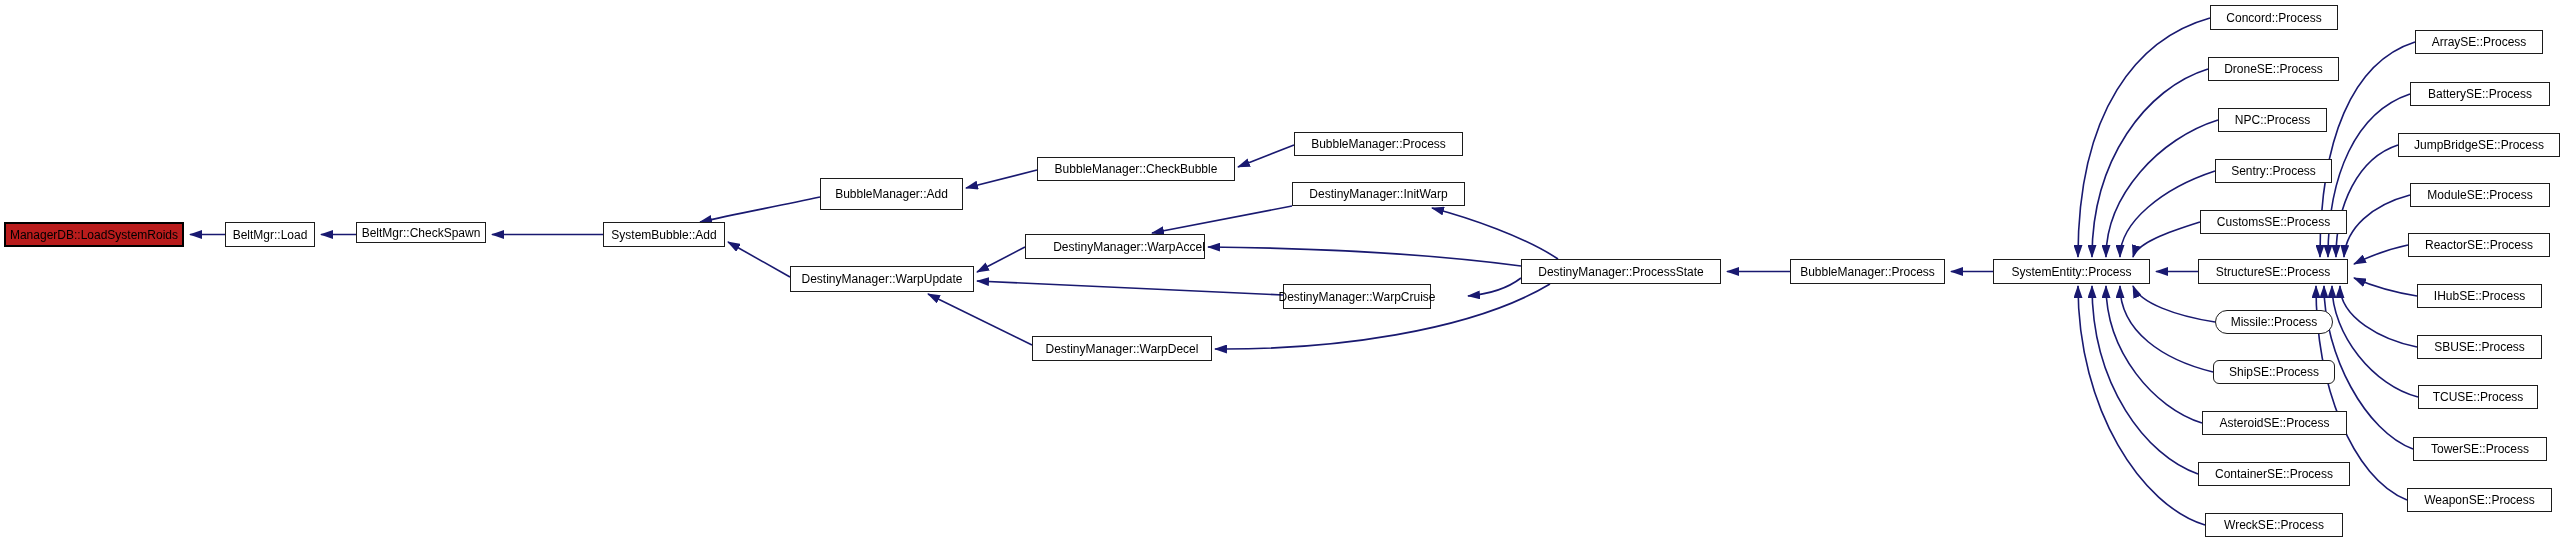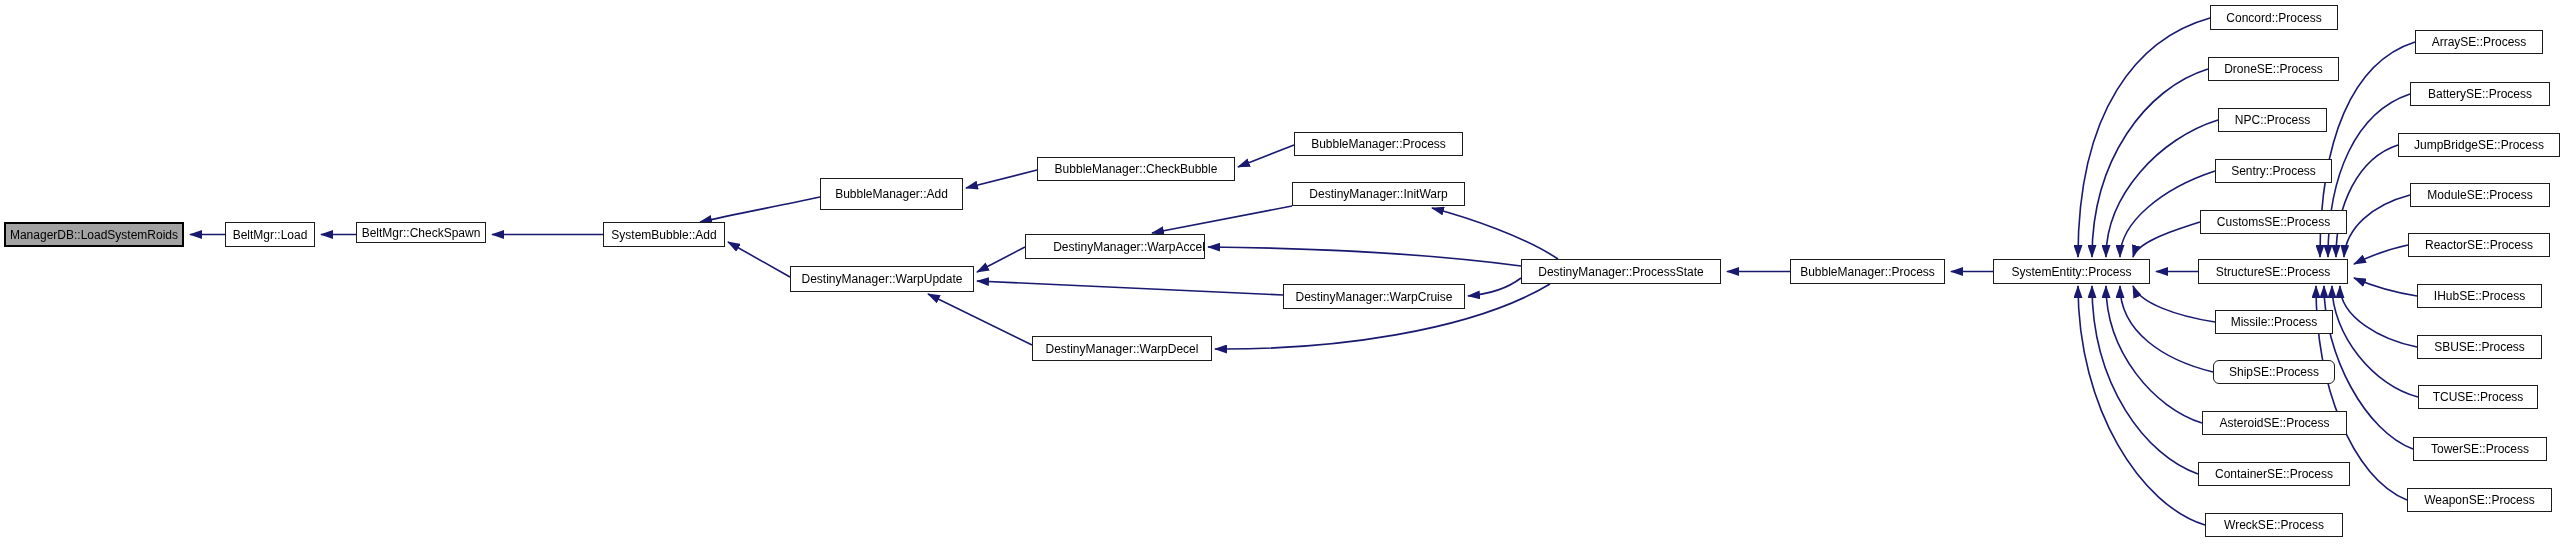--- a/index.html
+++ b/index.html
@@ -27,21 +27,21 @@
     color: #000000;
     font-size: 12px;
     line-height: 1;
     display: flex;
     align-items: center;
     justify-content: center;
     white-space: nowrap;
     z-index: 2;
   }
   .node.root {
-    background: #a3a3a3;
+    background: #b91c1c;
     border: 2px solid #000000;
   }
   .edge-path {
     fill: none;
     stroke-width: 1.6px;
   }
 </style>
 </head>
 <body>
 
@@ -95,32 +95,32 @@
       <div class="node root" style="left: 4px; top: 222px; width: 180px; height: 25px;">ManagerDB::LoadSystemRoids</div>
       <div class="node" style="left: 225px; top: 222px; width: 90px; height: 25px;">BeltMgr::Load</div>
       <div class="node" style="left: 356px; top: 222px; width: 130px; height: 21px;">BeltMgr::CheckSpawn</div>
       <div class="node" style="left: 603px; top: 222px; width: 122px; height: 25px;">SystemBubble::Add</div>
       <div class="node" style="left: 820px; top: 178px; width: 143px; height: 32px;">BubbleManager::Add</div>
       <div class="node" style="left: 1037px; top: 157px; width: 198px; height: 24px;">BubbleManager::CheckBubble</div>
       <div class="node" style="left: 1294px; top: 132px; width: 169px; height: 24px;">BubbleManager::Process</div>
       <div class="node" style="left: 1292px; top: 182px; width: 173px; height: 24px;">DestinyManager::InitWarp</div>
       <div class="node" style="left: 790px; top: 266px; width: 184px; height: 26px;">DestinyManager::WarpUpdate</div>
       <div class="node" style="left: 1025px; top: 234px; width: 180px; height: 25px; padding-left: 28px;">DestinyManager::WarpAccel</div>
-      <div class="node" style="left: 1283px; top: 284px; width: 182px; height: 25px;">DestinyManager::WarpCruise</div>
+      <div class="node" style="left: 1283px; top: 284px; width: 148px; height: 25px;">DestinyManager::WarpCruise</div>
       <div class="node" style="left: 1032px; top: 336px; width: 180px; height: 25px;">DestinyManager::WarpDecel</div>
       <div class="node" style="left: 1521px; top: 259px; width: 200px; height: 25px;">DestinyManager::ProcessState</div>
       <div class="node" style="left: 1790px; top: 259px; width: 155px; height: 25px;">BubbleManager::Process</div>
       <div class="node" style="left: 1993px; top: 259px; width: 157px; height: 25px;">SystemEntity::Process</div>
       <div class="node" style="left: 2198px; top: 259px; width: 150px; height: 25px;">StructureSE::Process</div>
       <div class="node" style="left: 2210px; top: 5px; width: 128px; height: 25px;">Concord::Process</div>
       <div class="node" style="left: 2208px; top: 57px; width: 131px; height: 24px;">DroneSE::Process</div>
       <div class="node" style="left: 2218px; top: 108px; width: 109px; height: 24px;">NPC::Process</div>
       <div class="node" style="left: 2215px; top: 159px; width: 117px; height: 24px;">Sentry::Process</div>
       <div class="node" style="left: 2200px; top: 210px; width: 147px; height: 24px;">CustomsSE::Process</div>
-      <div class="node" style="left: 2215px; top: 310px; width: 118px; height: 24px;">Missile::Process</div>
+      <div class="node" style="left: 2215px; top: 310px; width: 118px; height: 24px; border-radius: 12px;">Missile::Process</div>
       <div class="node" style="left: 2213px; top: 360px; width: 122px; height: 24px; border-radius: 6px;">ShipSE::Process</div>
       <div class="node" style="left: 2202px; top: 411px; width: 145px; height: 24px;">AsteroidSE::Process</div>
       <div class="node" style="left: 2198px; top: 462px; width: 152px; height: 24px;">ContainerSE::Process</div>
       <div class="node" style="left: 2205px; top: 513px; width: 138px; height: 24px;">WreckSE::Process</div>
       <div class="node" style="left: 2415px; top: 30px; width: 128px; height: 24px;">ArraySE::Process</div>
       <div class="node" style="left: 2410px; top: 82px; width: 140px; height: 24px;">BatterySE::Process</div>
       <div class="node" style="left: 2398px; top: 133px; width: 162px; height: 24px;">JumpBridgeSE::Process</div>
       <div class="node" style="left: 2410px; top: 183px; width: 140px; height: 24px;">ModuleSE::Process</div>
       <div class="node" style="left: 2408px; top: 233px; width: 142px; height: 24px;">ReactorSE::Process</div>
       <div class="node" style="left: 2417px; top: 284px; width: 125px; height: 24px;">IHubSE::Process</div>

